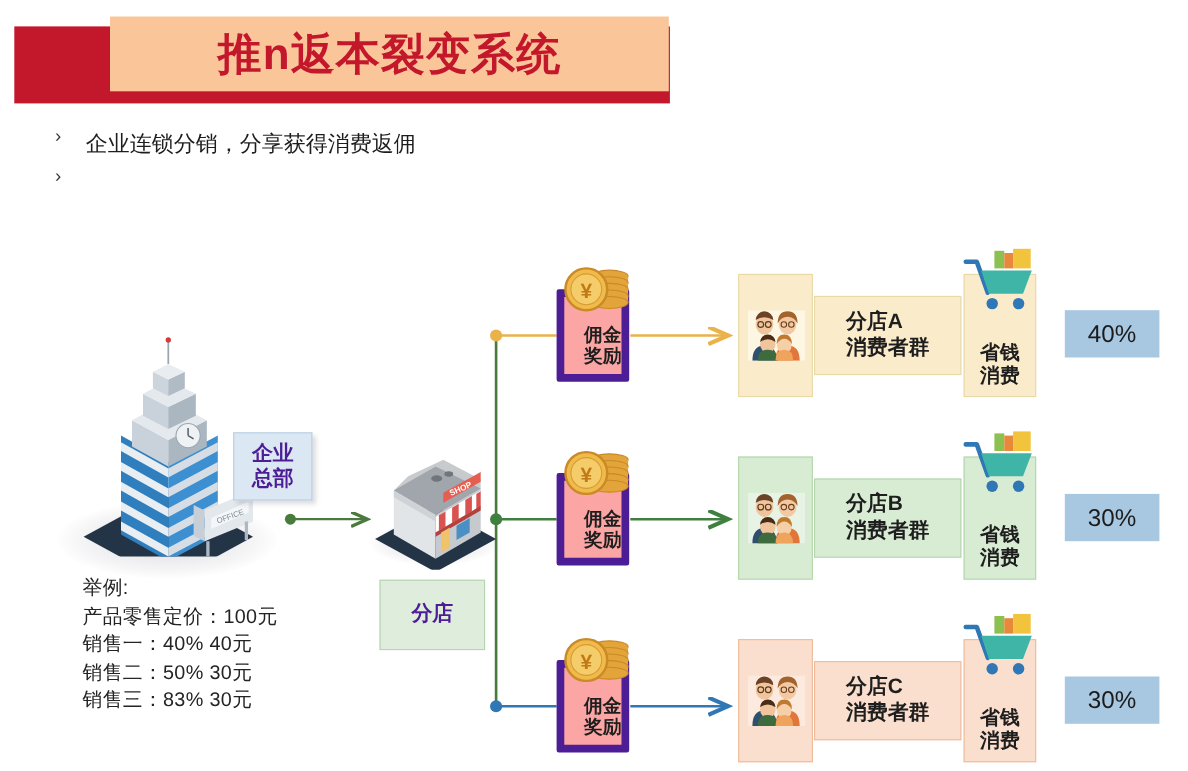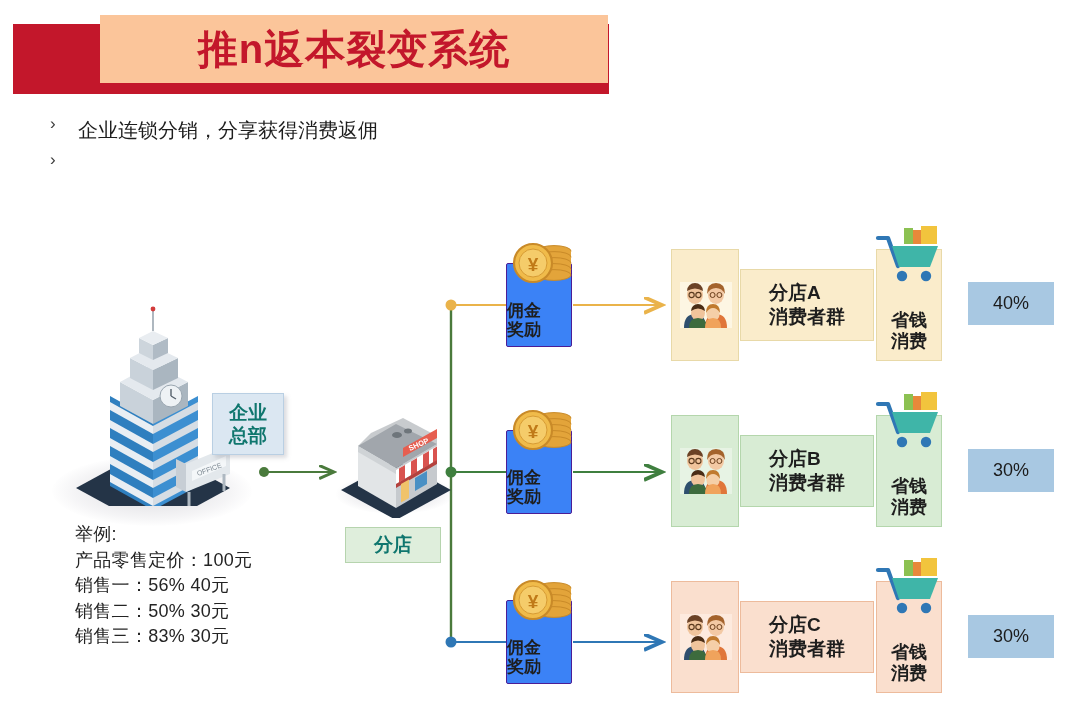--- a/index.html
+++ b/index.html
@@ -36,59 +36,59 @@
   }
   .bullet-text{
     margin-left:38px;font-size:20px;color:#1d1d1d;white-space:nowrap;
   }
 
   
   .box{position:absolute;box-sizing:border-box;}
   .lbl{
     position:absolute;box-sizing:border-box;display:flex;
     align-items:center;justify-content:center;text-align:center;
-    line-height:1.22;color:#0f766e;
+    line-height:1.22;color:#4c1d95;
   }
 
   
   .hq-box{
     left:212px;top:389px;width:72px;height:62px;
     background:#dbe7f2;border:1px solid #b9cfe3;
     font-size:19px;font-weight:bold;
     box-shadow:3px 3px 4px rgba(120,120,130,.25);
   }
   
   .branch-box{
-    left:345px;top:523px;width:96px;height:36px;
+    left:345px;top:523px;width:96px;height:64px;
     background:#dfeedc;border:1px solid #b6d4ae;
     font-size:19px;font-weight:bold;
   }
 
   
   .comm-card{
-    width:66px;height:84px;background:#3b82f6;border:1px solid #4c1d95;
+    width:66px;height:84px;background:#fca5a5;border:7px solid #4c1d95;
     border-radius:2px;
-    display:flex;flex-direction:column;align-items:flex-start;justify-content:flex-end;
+    display:flex;flex-direction:column;align-items:flex-end;justify-content:flex-end;
     padding-bottom:6px;box-sizing:border-box;
   }
   .comm-card .ctxt{
     font-size:17px;font-weight:bold;color:#1e1e1e;line-height:1.16;text-align:center;
   }
 
   
   .fam-panel{width:68px;height:112px;border:1px solid;box-sizing:border-box;position:absolute;}
   .mid-panel{height:72px;border:1px solid;box-sizing:border-box;position:absolute;
              display:flex;align-items:center;justify-content:center;text-align:left;
              font-size:19px;font-weight:bold;line-height:1.24;color:#1e1e1e;}
   .save-panel{width:66px;height:112px;border:1px solid;box-sizing:border-box;position:absolute;
              display:flex;align-items:flex-end;justify-content:center;text-align:center;
              font-size:18px;font-weight:bold;line-height:1.18;color:#1e1e1e;padding-bottom:8px;}
   .pct-box{width:86px;height:43px;background:#a8c8e2;position:absolute;
            display:flex;align-items:center;justify-content:center;
-           font-size:18px;color:#1b1b1b;}
+           font-size:22px;color:#1b1b1b;}
 
   
   .example{
     position:absolute;left:75px;top:518px;width:250px;
     font-size:18px;color:#242424;line-height:1.42;white-space:nowrap;
   }
   .example div{letter-spacing:.3px;}
 
   
   .blob{position:absolute;border-radius:50%;background:radial-gradient(ellipse at center,rgba(150,148,160,.34) 0%,rgba(170,168,180,.12) 55%,rgba(255,255,255,0) 72%);}
@@ -210,21 +210,21 @@
   <div class="lbl hq-box">
     <div>
       <div>企业</div>
       <div>总部</div>
     </div>
   </div>
 
   <div class="example">
     <div>举例:</div>
     <div>产品零售定价：100元</div>
-    <div>销售一：56% 40元</div>
+    <div>销售一：40% 40元</div>
     <div>销售二：50% 30元</div>
     <div>销售三：83% 30元</div>
   </div>
 
   <div class="blob" style="left:336px;top:470px;width:118px;height:40px;"></div>
   <svg width="130" height="110" style="position:absolute;left:333px;top:404px;">
 
     <polygon points="63,52 118,82 63,112 8,82" fill="#243447"></polygon>
 
     <polygon points="25,38 63,60 63,100 25,78" fill="#e2e5e7"></polygon>

